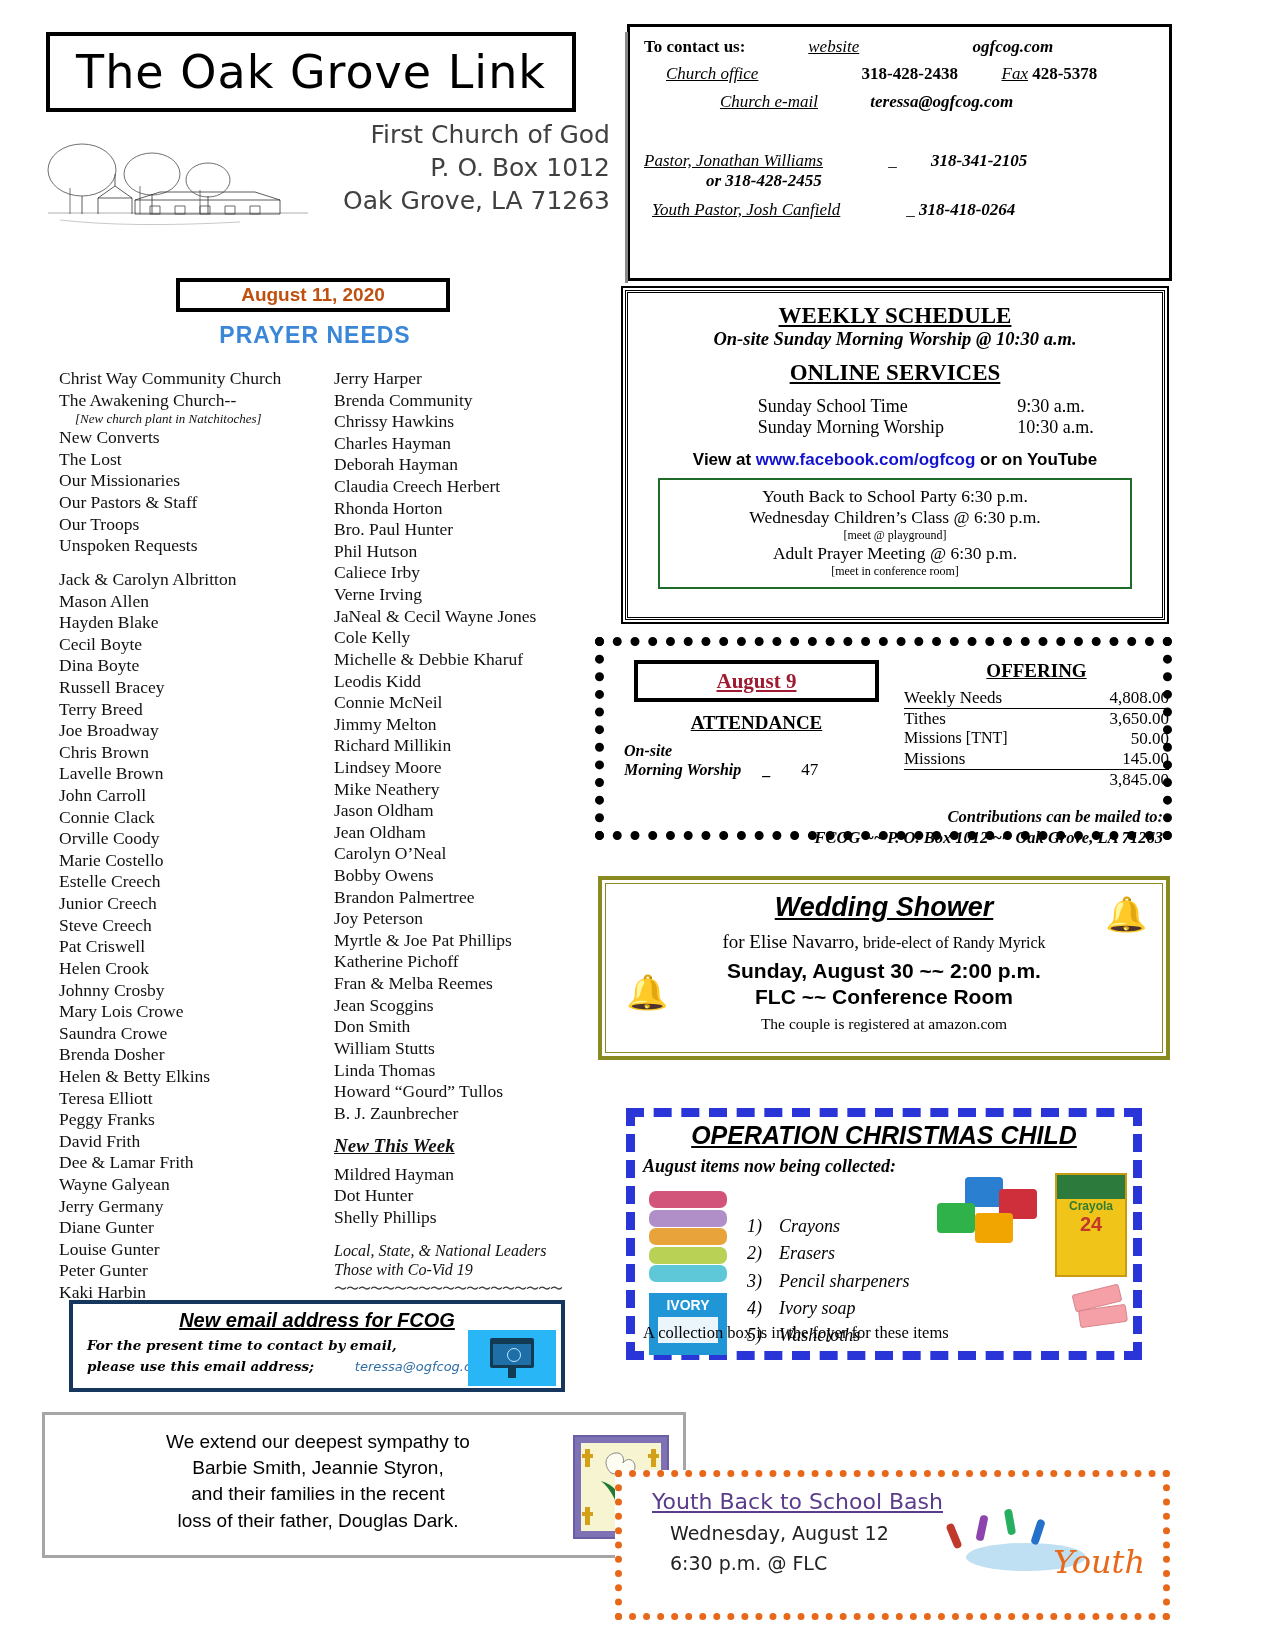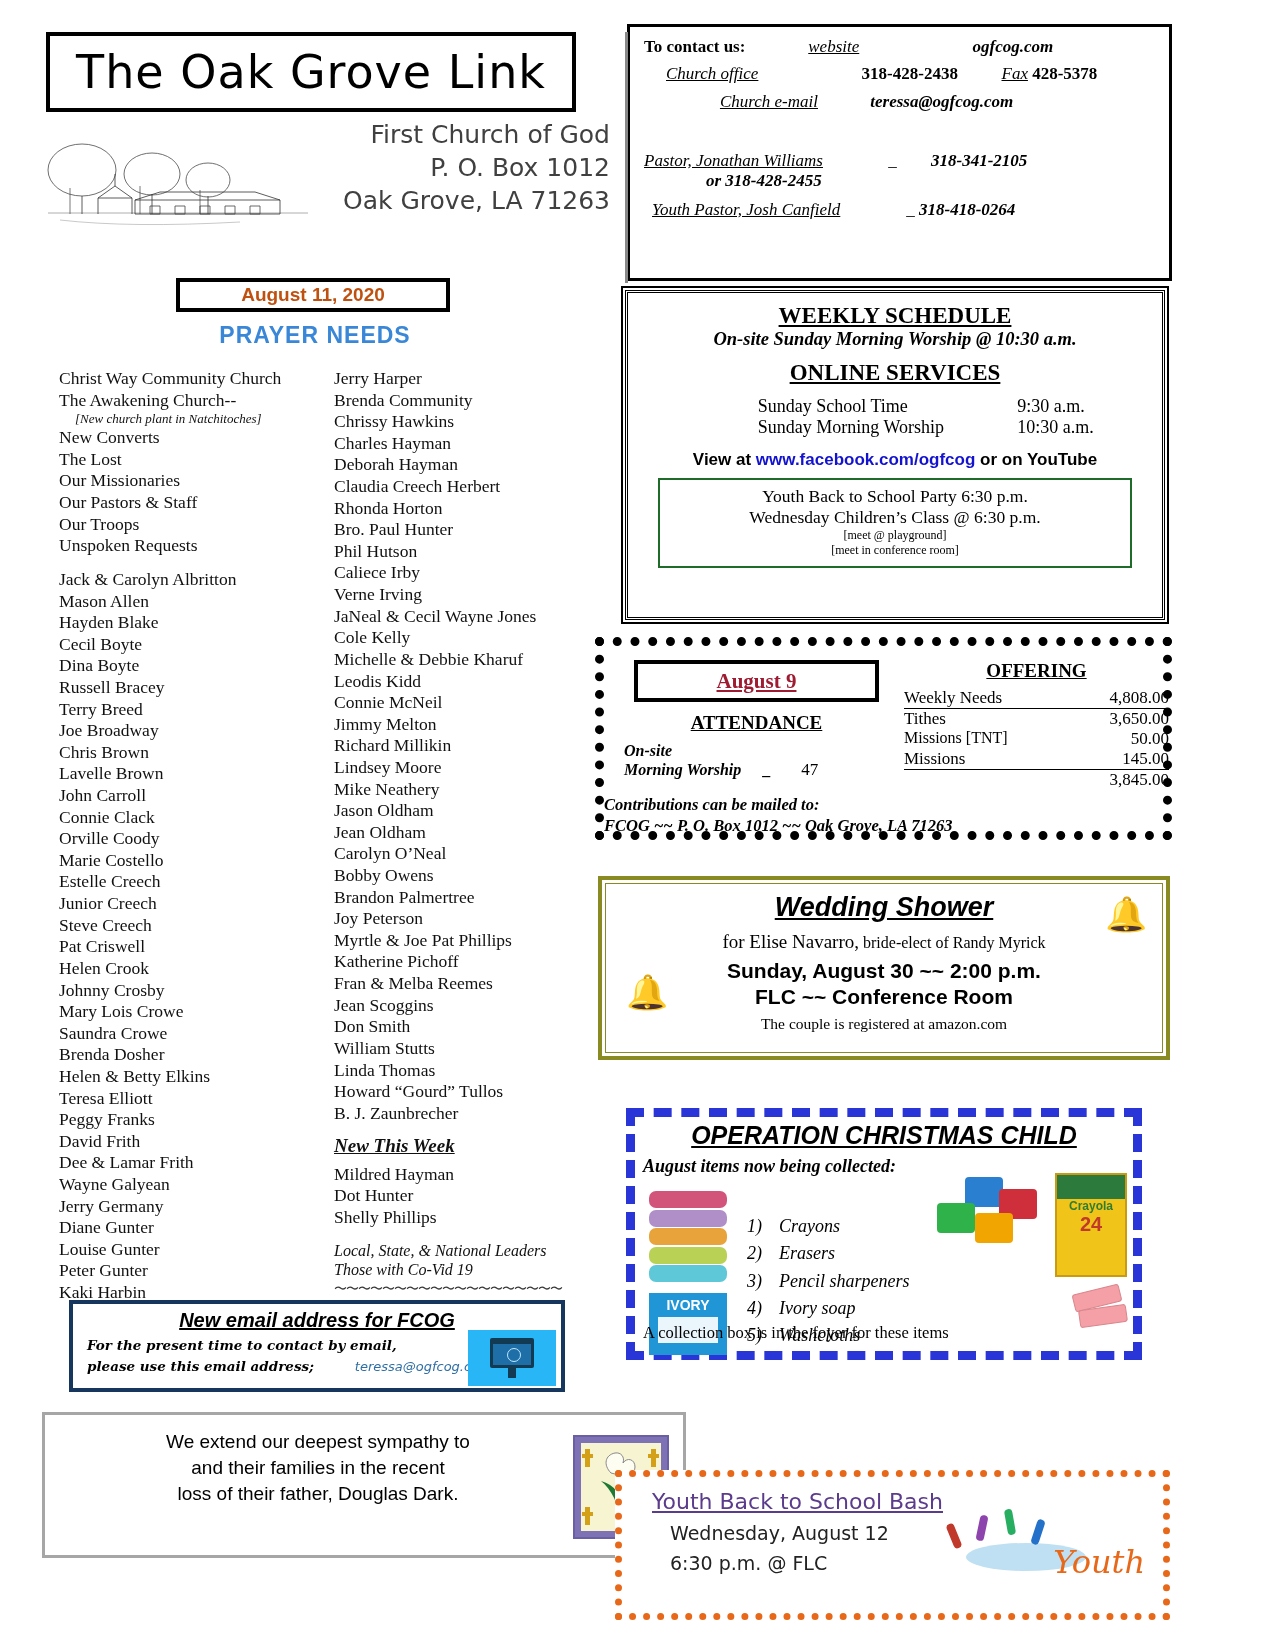--- a/index.html
+++ b/index.html
@@ -172,21 +172,21 @@
   }
   .att-line { font-weight:bold; font-style:italic; font-size:16px; }
   #offering-heading {
     position:absolute; left:300px; top:14px; width:265px; text-align:center;
     font-weight:bold; font-size:19px; text-decoration:underline;
   }
   .off-row { display:flex; font-size:17px; }
   .off-label { flex:1; }
   .off-value { width:92px; text-align:right; }
   #contributions {
-    position:absolute; left:0; top:148px; width:100%; text-align:left;
+    position:absolute; left:0; top:160px; width:100%; text-align:right;
     font-style:italic; font-weight:bold; font-size:16.5px; line-height:1.3;
   }
 
   
   #wedding-box {
     left:598px; top:876px; width:572px; height:184px;
     border:4px solid #8a8a22; box-sizing:border-box; background:#fff;
     outline:1px solid #8a8a22; outline-offset:-8px;
   }
   #wedding-title {
@@ -413,20 +413,21 @@
           <div class="globe"></div>
         </div>
       </div>
     <div class="stand"></div>
   </div>
 </div>
 
 <div class="abs" id="sympathy-box">
   <div id="sympathy-text">
     <div>We extend our deepest sympathy to</div>
+    <div>Barbie Smith, Jeannie Styron,</div>
     <div>and their families in the recent</div>
     <div>loss of their father, Douglas Dark.</div>
   </div>
   <div id="sympathy-icon">
     <div class="inner">
       <svg width="100%" height="100%" viewBox="0 0 80 88">
         <path d="M40 82 C38 60 30 46 20 38 C34 42 40 52 42 64 C44 48 52 34 66 28 C54 40 46 58 44 82 Z" fill="#1e7a33"></path>
         <path d="M30 30 C22 22 24 12 34 10 C40 9 44 14 42 20 C46 14 54 16 54 24 C54 32 44 36 38 32 Z" fill="#fdfdf2" stroke="#888" stroke-width="1"></path>
         <rect x="4" y="6" width="5" height="18" fill="#d4a017"></rect>
         <rect x="1" y="11" width="11" height="4" fill="#d4a017"></rect>
@@ -488,20 +489,21 @@
         <span style="display:inline-block;width:120px;text-align:left;">10:30 a.m.</span>
       </div>
     </div>
     <div id="view-at" style="margin-top:12px;">
       <span>View at </span><span class="fb">www.facebook.com/ogfcog</span><span> or on YouTube</span>
     </div>
     <div id="green-box">
       <div class="green-line">Youth  Back to School Party  6:30 p.m.</div>
       <div class="green-line">Wednesday Children’s Class  @ 6:30 p.m.</div>
       <div class="green-sub">[meet @ playground]</div>
+      <div class="green-line">Adult Prayer Meeting @ 6:30 p.m.</div>
       <div class="green-sub">[meet in conference room]</div>
     </div>
   </div>
 </div>
 
 <div class="abs" id="attendance-box">
   <div id="august9-box">
     <span id="august9-text">August 9</span>
   </div>
   <div id="attendance-heading">ATTENDANCE</div>

